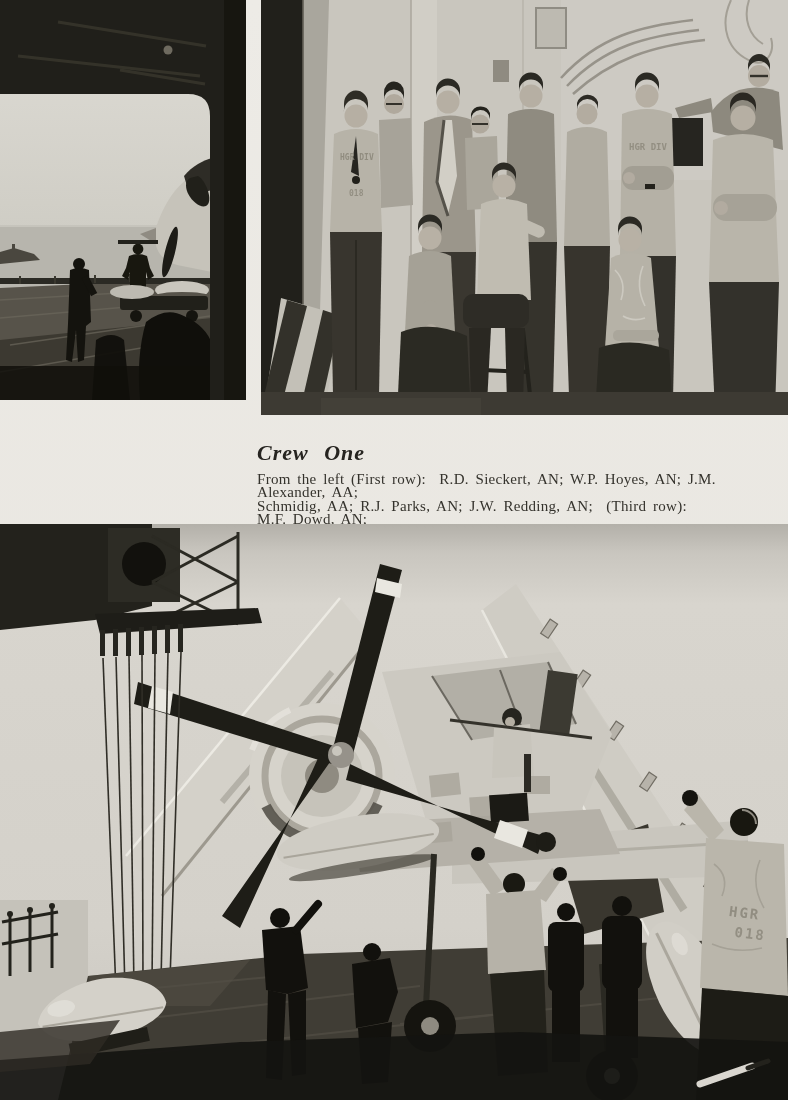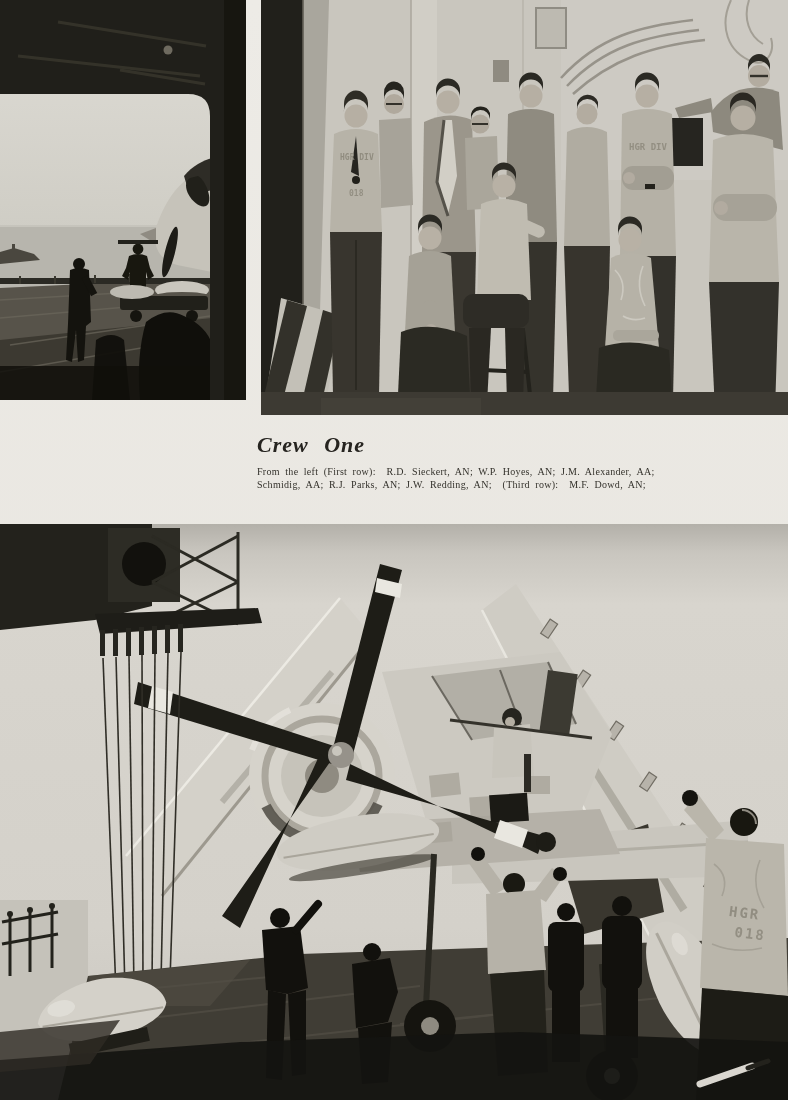--- a/index.html
+++ b/index.html
@@ -10,27 +10,27 @@
     position:relative;overflow:hidden;
   }
   .page{position:absolute;inset:0;}
   figure.photo{margin:0;padding:0;position:absolute;overflow:hidden;background:#1d1c17;}
   figure.photo svg{display:block;width:100%;height:100%;}
   #photo-hangar{left:0;top:0;width:246px;height:400px;}
   #photo-crew{left:261px;top:0;width:527px;height:415px;}
   #photo-deck{left:0;top:524px;width:788px;height:576px;}
   .caption{position:absolute;left:257px;top:424px;width:462px;}
   .caption h2{
-    margin:8px 0 7px 0;
+    margin:16px 0 7px 0;
     font-style:italic;font-weight:bold;
     font-size:22px;letter-spacing:1px;word-spacing:9px;
     color:#262420;
   }
   .cap-line{
-    font-size:10px;line-height:13.4px;
+    font-size:15px;line-height:13.4px;
     letter-spacing:.3px;word-spacing:2.6px;
     color:#34322c;white-space:pre-wrap;
   }
   .stencil{font-family:"DejaVu Sans Mono", monospace;font-weight:bold;}
 </style>
 </head>
 <body>
 
 <div class="page">
 

